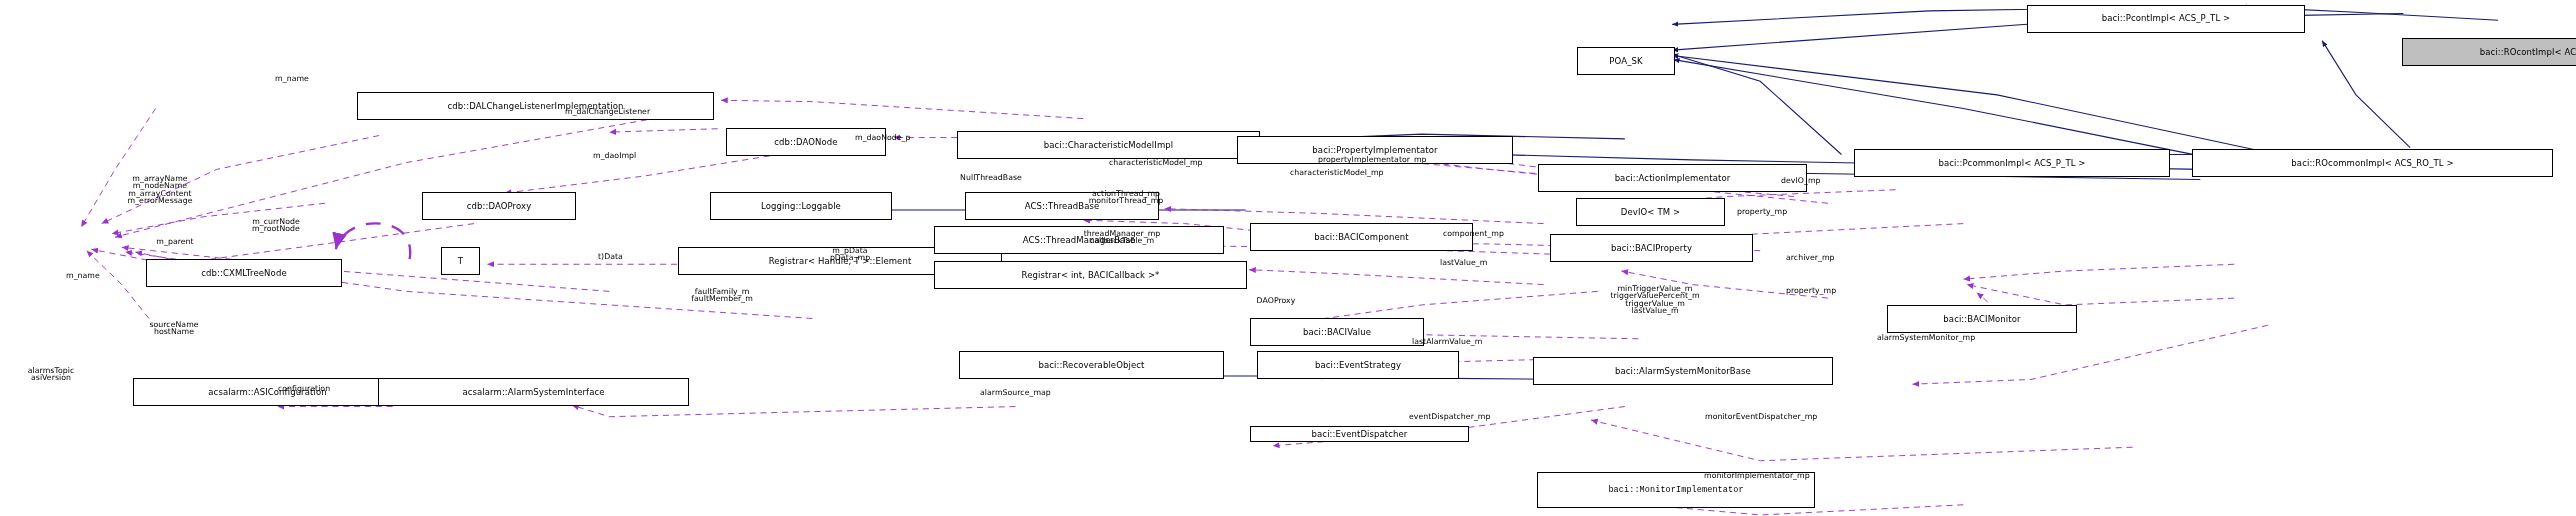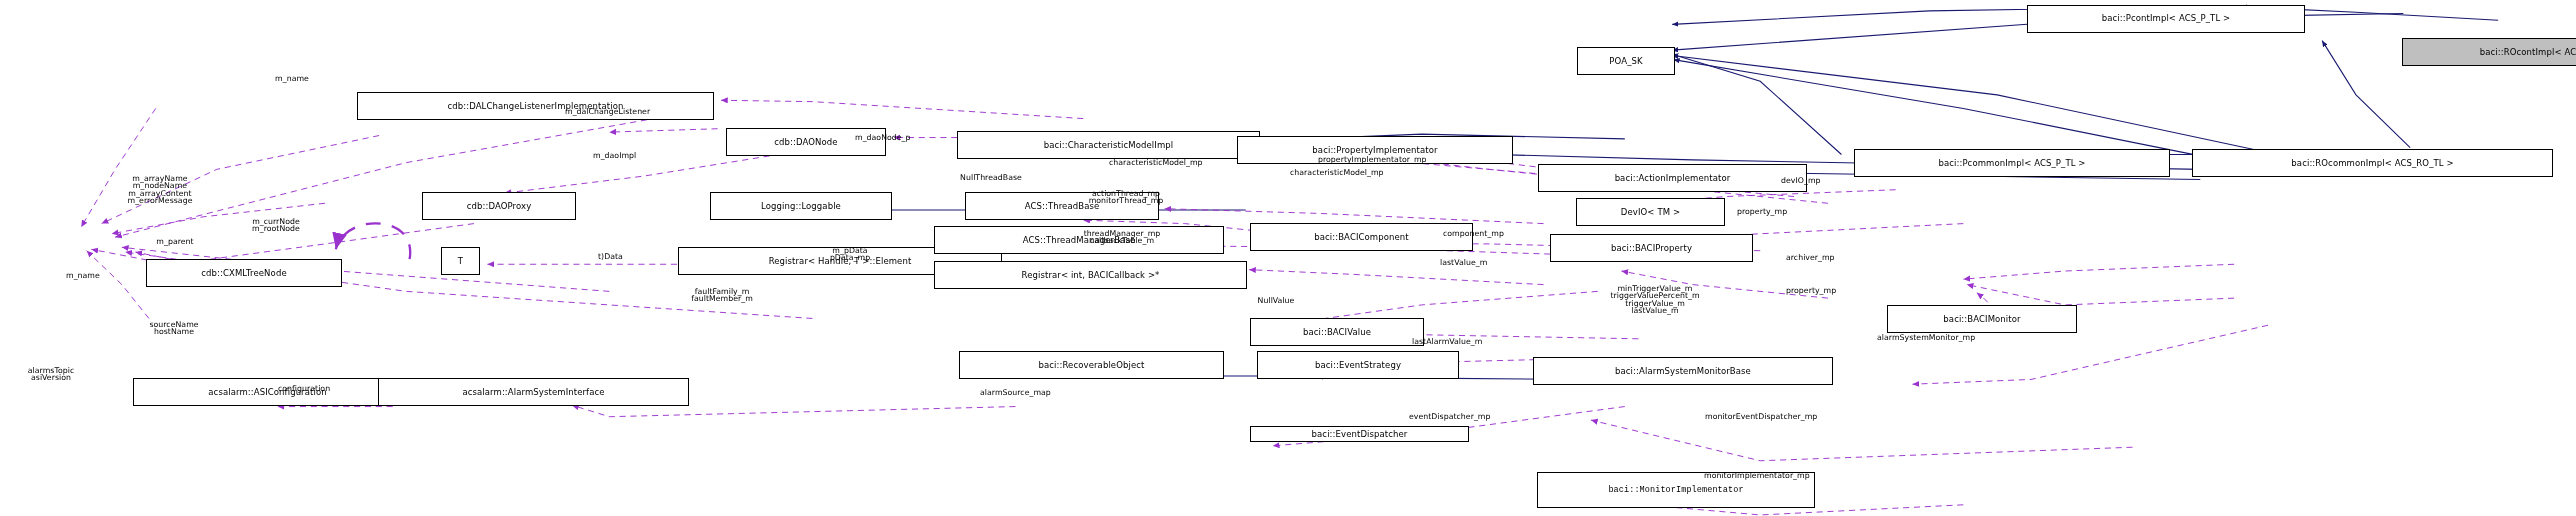--- a/index.html
+++ b/index.html
@@ -217,21 +217,21 @@
       <div class="edge-label" style="left: 1109px; top: 159px;">characteristicModel_mp</div>
       <div class="edge-label" style="left: 991px; top: 174px; transform: translateX(-50%);">NullThreadBase</div>
       <div class="edge-label" style="left: 1126px; top: 190px; transform: translateX(-50%);">actionThread_mp
 monitorThread_mp</div>
       <div class="edge-label" style="left: 1122px; top: 230px; transform: translateX(-50%);">threadManager_mp
 callbackTable_m</div>
       <div class="edge-label" style="left: 1290px; top: 169px;">characteristicModel_mp</div>
       <div class="edge-label" style="left: 1318px; top: 156px;">propertyImplementator_mp</div>
       <div class="edge-label" style="left: 1443px; top: 230px;">component_mp</div>
       <div class="edge-label" style="left: 1440px; top: 259px;">lastValue_m</div>
-      <div class="edge-label" style="left: 1276px; top: 297px; transform: translateX(-50%);">NullValue</div>
+      <div class="edge-label" style="left: 1276px; top: 297px; transform: translateX(-50%);">DAOProxy</div>
       <div class="edge-label" style="left: 1412px; top: 338px;">lastAlarmValue_m</div>
       <div class="edge-label" style="left: 1409px; top: 413px;">eventDispatcher_mp</div>
       <div class="edge-label" style="left: 1737px; top: 177px; margin-left: 44px;">devIO_mp</div>
       <div class="edge-label" style="left: 1737px; top: 208px;">property_mp</div>
       <div class="edge-label" style="left: 1786px; top: 254px;">archiver_mp</div>
       <div class="edge-label" style="left: 1786px; top: 287px;">property_mp</div>
       <div class="edge-label" style="left: 1655px; top: 285px; transform: translateX(-50%);">minTriggerValue_m
 triggerValuePercent_m
 triggerValue_m
 lastValue_m</div>

